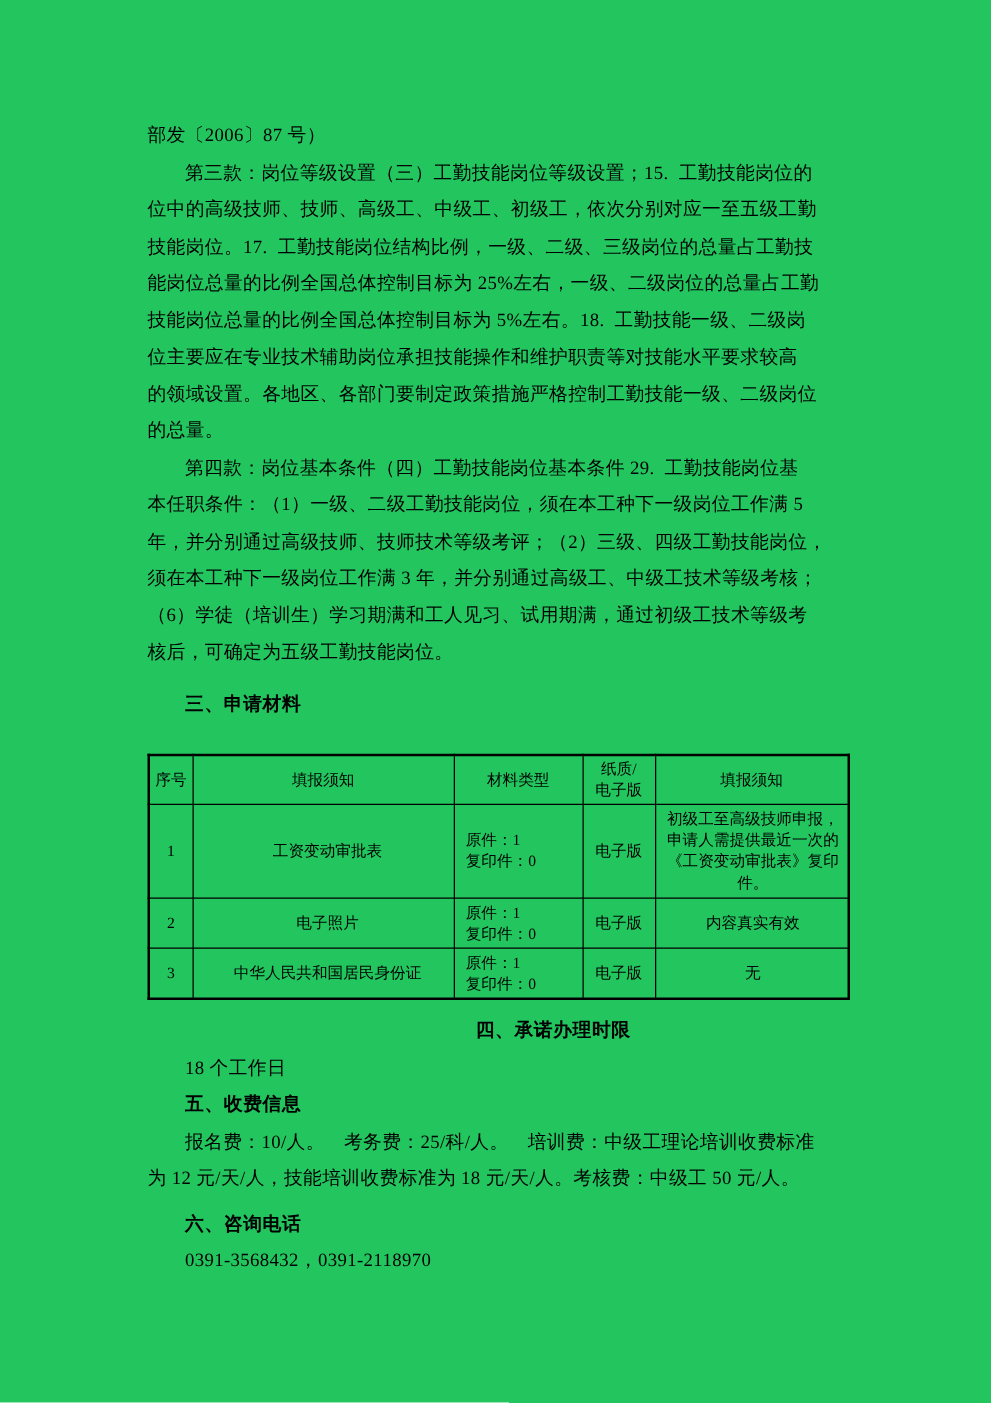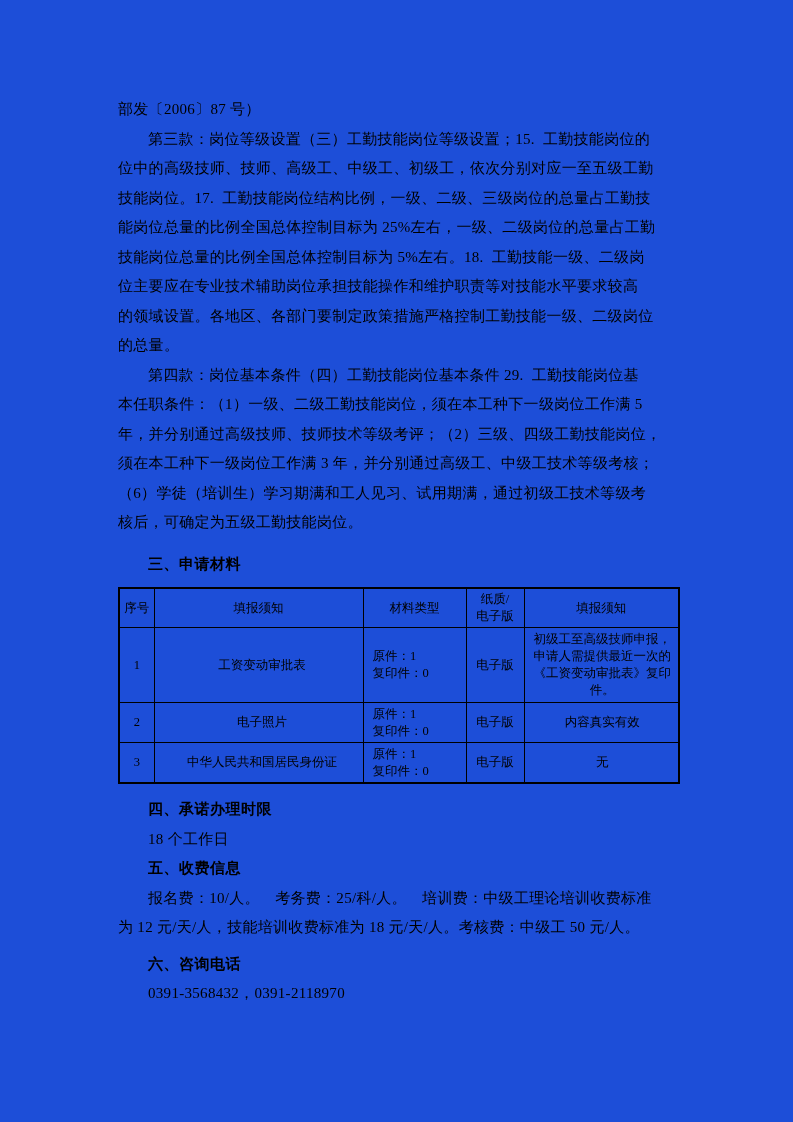--- a/index.html
+++ b/index.html
@@ -4,21 +4,21 @@
 <style>
   html, body {
     margin: 0;
     padding: 0;
     background: #ffffff;
   }
   .page {
     position: relative;
     width: 793px;
     height: 1122px;
-    background: #1d4ed8;
+    background: #22c55e;
     color: #000000;
     box-sizing: border-box;
     padding: 95px 56px 0 118px;
     font-family: "Liberation Serif", "DejaVu Serif", serif;
     overflow: hidden;
   }
   .line {
     font-size: 15px;
     line-height: 29.5px;
     white-space: nowrap;
@@ -29,28 +29,28 @@
   .heading {
     font-family: Liberation Serif, serif;
     font-weight: bold;
     font-size: 15px;
     line-height: 29.5px;
     text-indent: 2em;
     white-space: nowrap;
     letter-spacing: 0.5px;
   }
   .h-sec3 { margin-top: 12px; }
-  .h-sec4 { margin-top: 11px; }
+  .h-sec4 { margin-top: 11px; text-align: center; }
   .h-sec6 { margin-top: 7px; }
 
   table.materials {
     border-collapse: collapse;
     table-layout: fixed;
     width: 560px;
-    margin-top: 8px;
+    margin-top: 24px;
     border: 2px solid #000000;
     font-size: 12.5px;
     line-height: 17px;
   }
   table.materials th, table.materials td {
     border: 1px solid #000000;
     vertical-align: middle;
     font-weight: normal;
     padding: 2px 4px;
     overflow: hidden;

